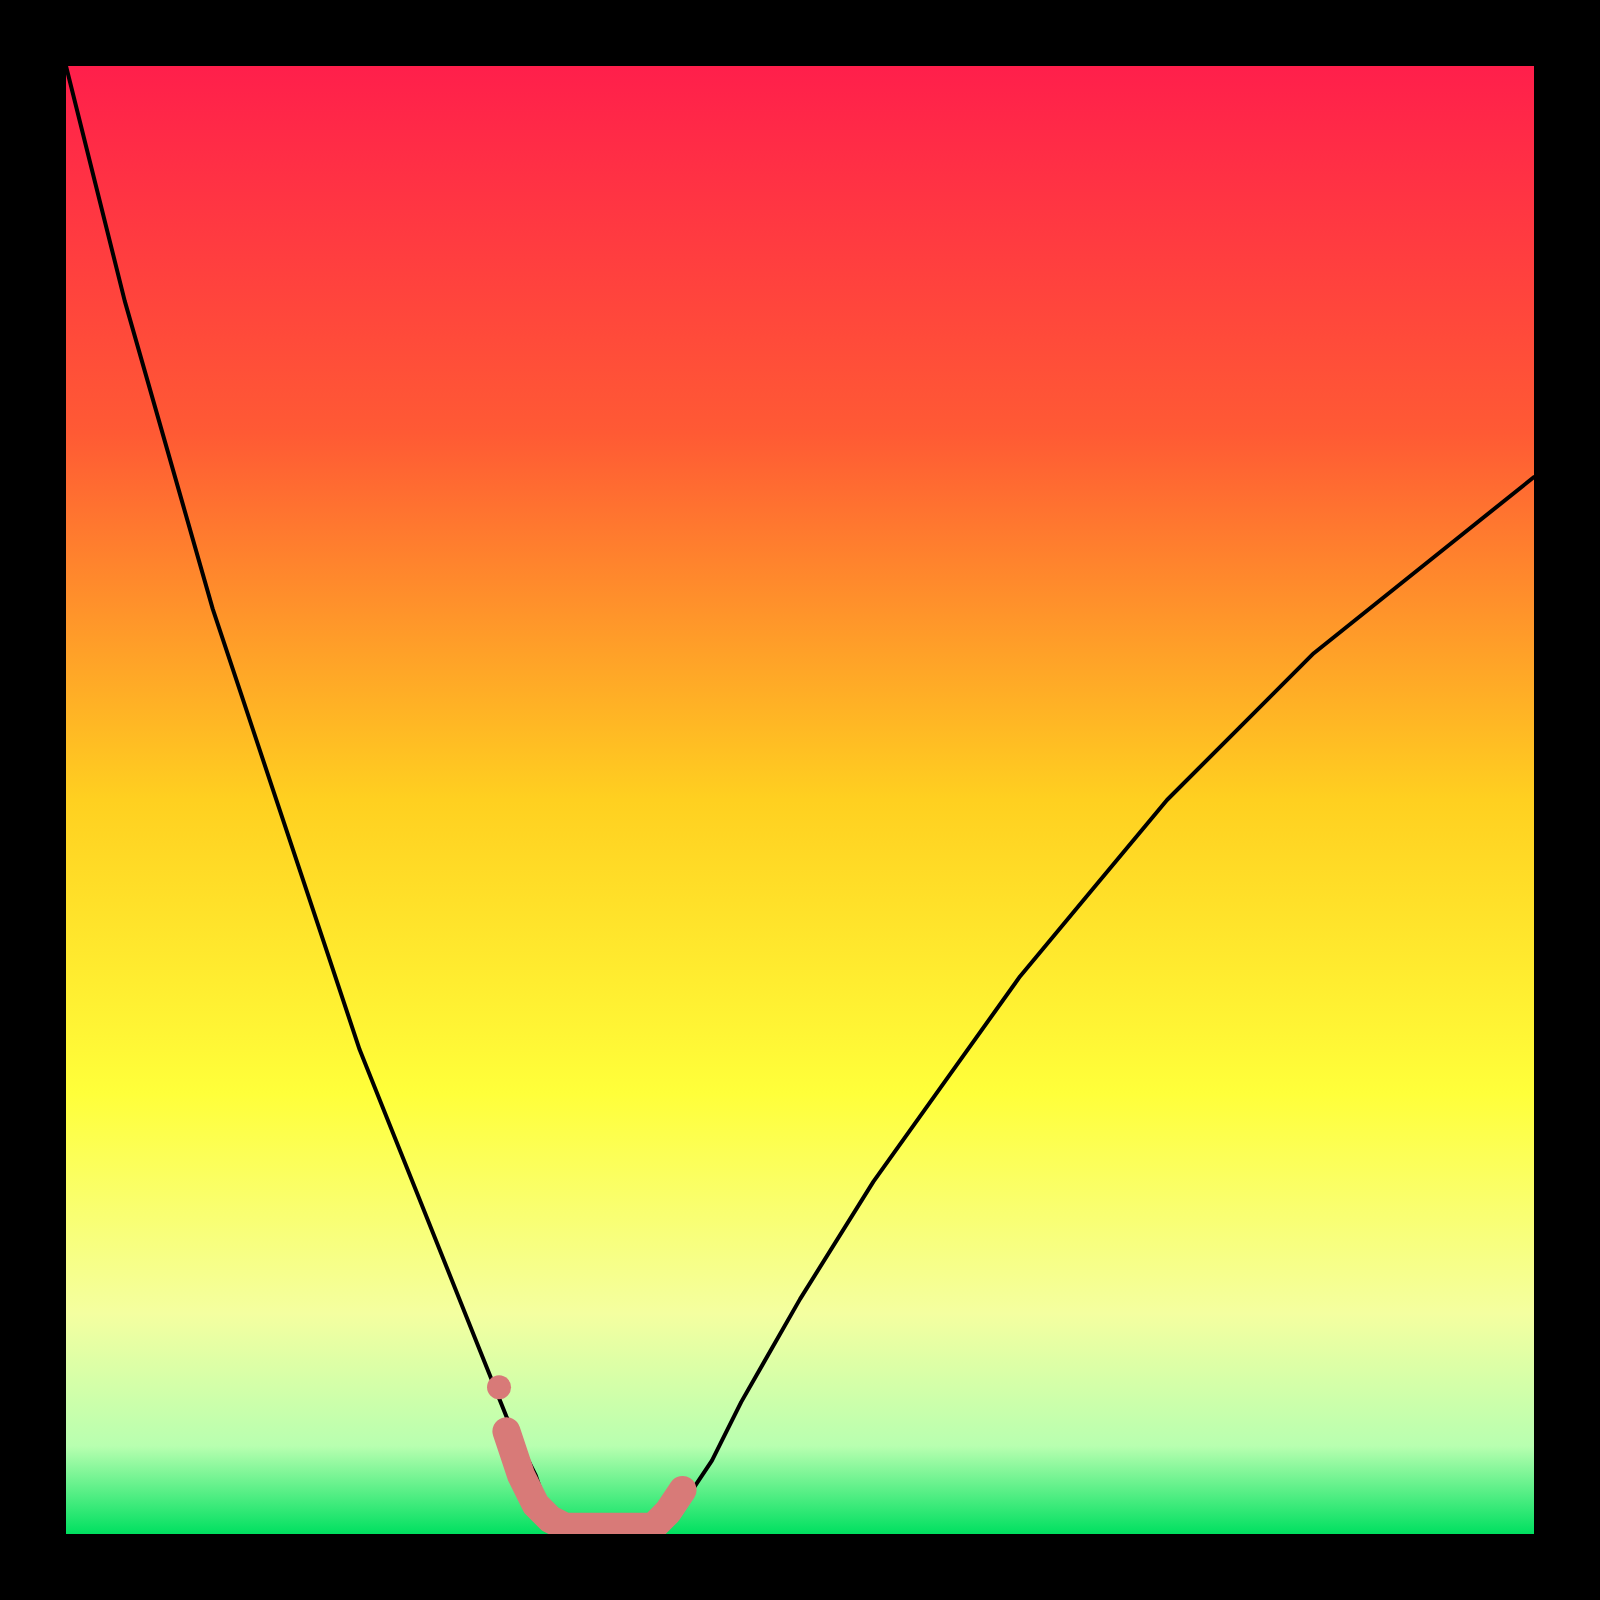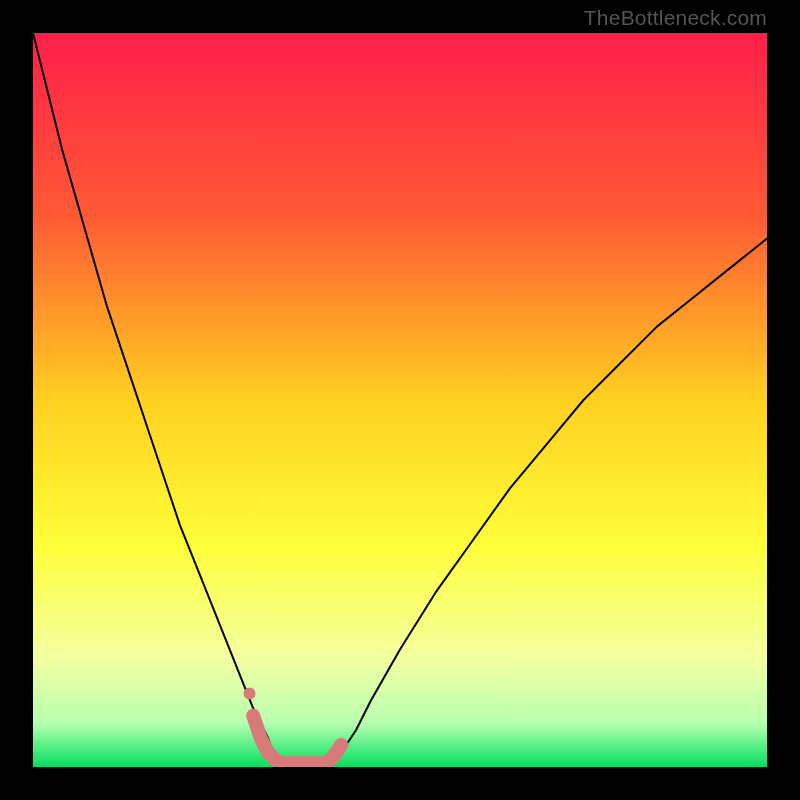--- a/index.html
+++ b/index.html
@@ -38,21 +38,20 @@
   }
   svg {
     display: block;
   }
 </style>
 </head>
 <body>
 
 <div class="frame">
 
-  <div class="watermark">TheBottleneck.com</div>
 
   <div class="plot-area">
     <svg id="chart-svg" width="734" height="734" viewBox="0 0 734 734" preserveAspectRatio="none">
       <defs>
         <linearGradient id="bg-grad" x1="0" y1="0" x2="0" y2="1">
             <stop offset="0%" stop-color="#ff1f4b"></stop>
             <stop offset="25%" stop-color="#ff5a34"></stop>
             <stop offset="50%" stop-color="#ffd020"></stop>
             <stop offset="70%" stop-color="#ffff3a"></stop>
             <stop offset="85%" stop-color="#f4ffa0"></stop>

